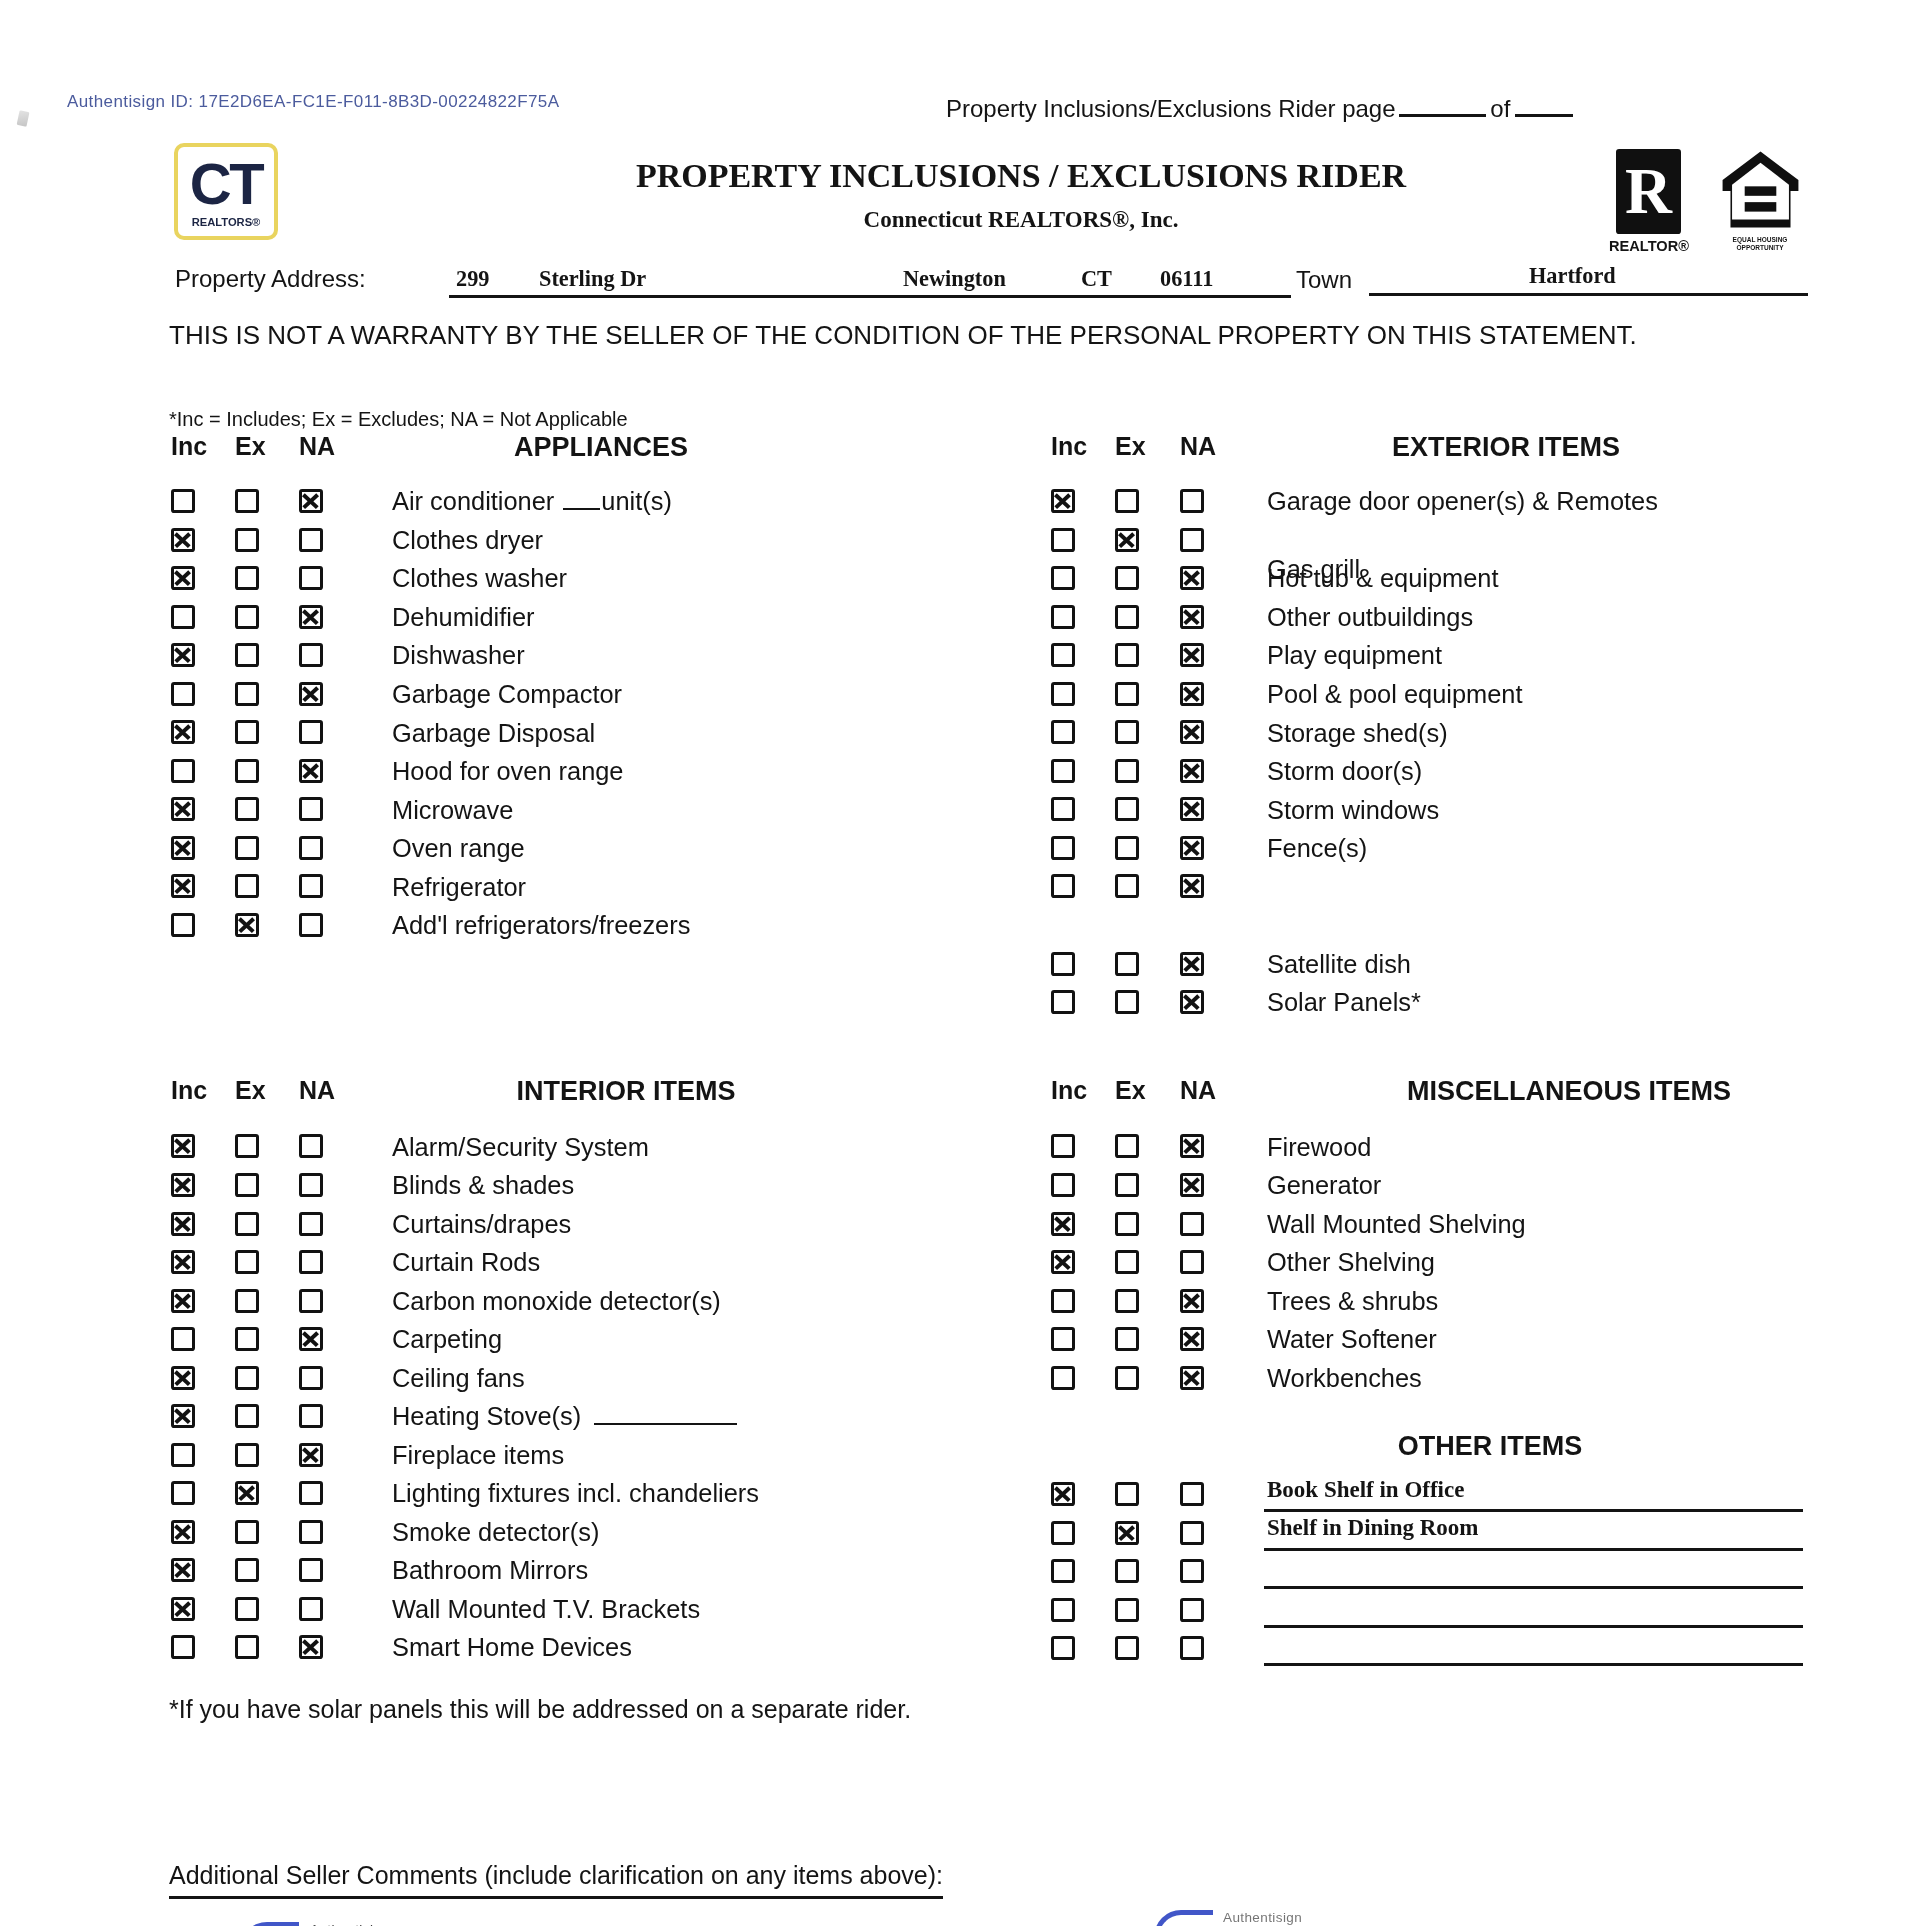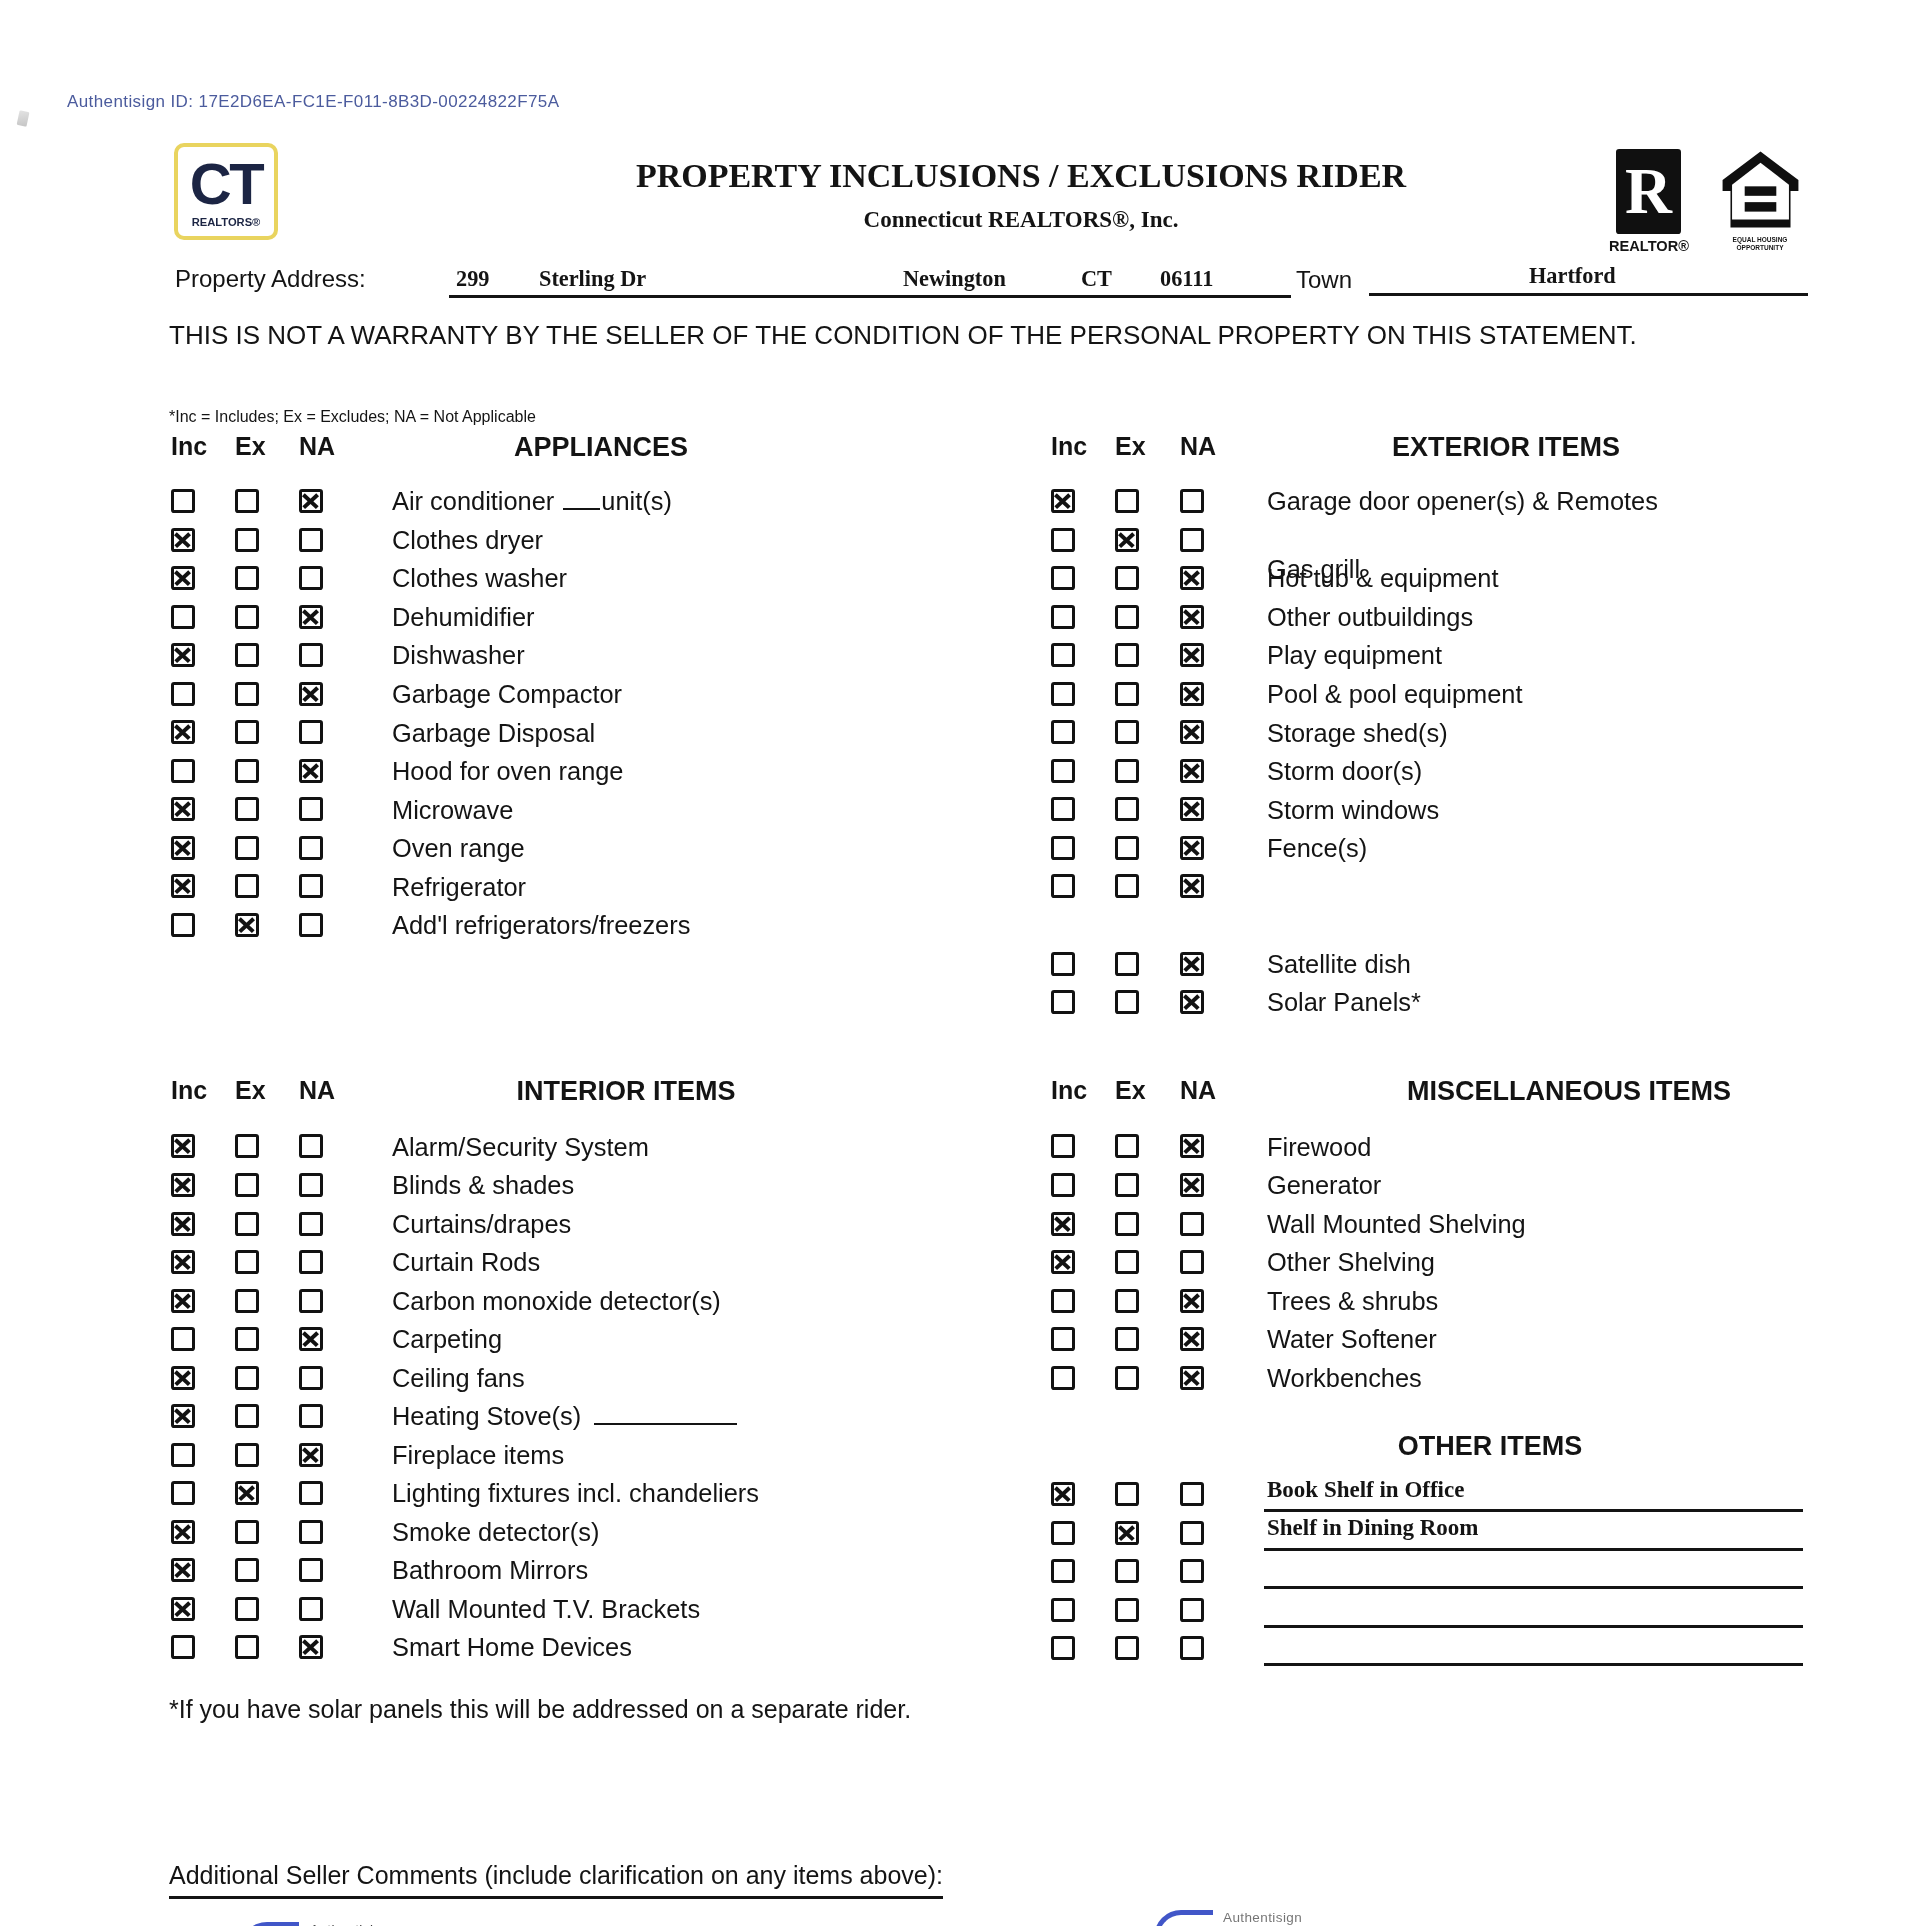--- a/index.html
+++ b/index.html
@@ -35,21 +35,21 @@
   .eh-logo{left:1721px;top:146px;width:79px;height:87px;}
   .eh-label{left:1713px;top:236px;width:94px;text-align:center;font-weight:bold;font-size:6.5px;line-height:8px;}
 
   
   .addr-label{left:175px;top:265px;font-size:24px;}
   .addr-val{font-family:"Liberation Serif",serif;font-weight:bold;font-size:22.3px;top:266px;white-space:nowrap;}
   .town-label{left:1296px;top:266px;font-size:24px;}
   .addr-line{height:0;border-top:3.5px solid #141414;}
 
   .warranty{left:169px;top:317px;width:1618px;font-size:26px;line-height:37px;}
-  .legend{left:169px;top:408px;font-size:16px;}
+  .legend{left:169px;top:408px;font-size:20px;}
 
   
   .sec-title{position:absolute;font-weight:bold;font-size:27px;white-space:nowrap;}
   .colhead{position:absolute;font-weight:bold;font-size:25px;}
   .cb{box-sizing:border-box;position:absolute;width:24px;height:24px;border:3.5px solid #121212;
       border-radius:3.1px;background:#fff;}
   .cb.x::before,.cb.x::after{content:"";position:absolute;top:50%;left:-1.2px;width:19px;height:3.5px;background:#121212;}
   .cb.x::before{transform:translateY(-50%) rotate(43deg);}
   .cb.x::after{transform:translateY(-50%) rotate(-43deg);}
   .item-label{position:absolute;font-size:25.4px;line-height:32px;white-space:nowrap;}
@@ -68,20 +68,23 @@
   .stamp-text{font-size:13.5px;color:#2a2a2a;letter-spacing:0.4px;opacity:.9;}
 </style>
 </head>
 <body>
 
 <div id="page">
 
   <div class="abs artifact"></div>
   <div class="abs auth-id nowrap">Authentisign ID: 17E2D6EA-FC1E-F011-8B3D-00224822F75A</div>
 
+  <div class="abs page-line nowrap">
+    <span>Property Inclusions/Exclusions Rider page</span><span class="blank blank-page"></span><span>of</span><span class="blank blank-of"></span>
+  </div>
 
   <div class="abs ct-logo">
     <div class="ct">CT</div>
     <div class="rl">REALTORS®</div>
   </div>
 
   <div class="abs main-title">PROPERTY INCLUSIONS / EXCLUSIONS RIDER</div>
   <div class="abs sub-title">Connecticut REALTORS®, Inc.</div>
 
   <div class="abs r-logo">

